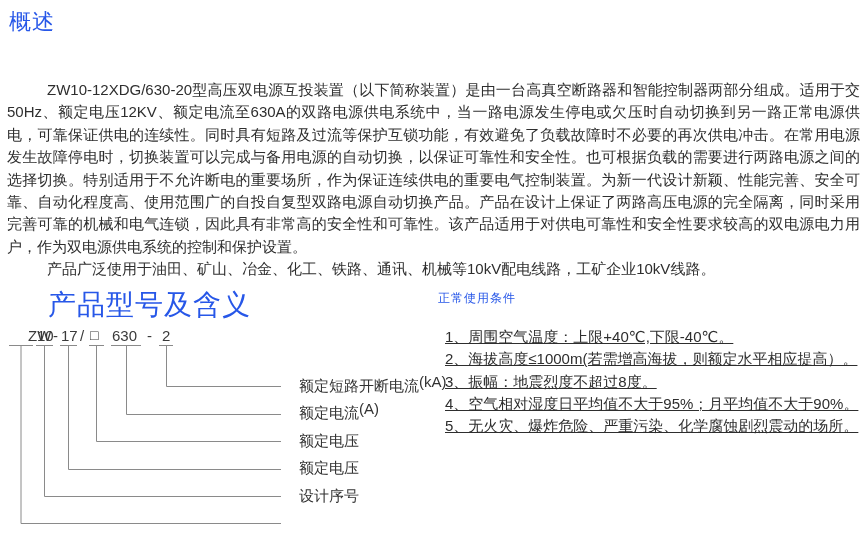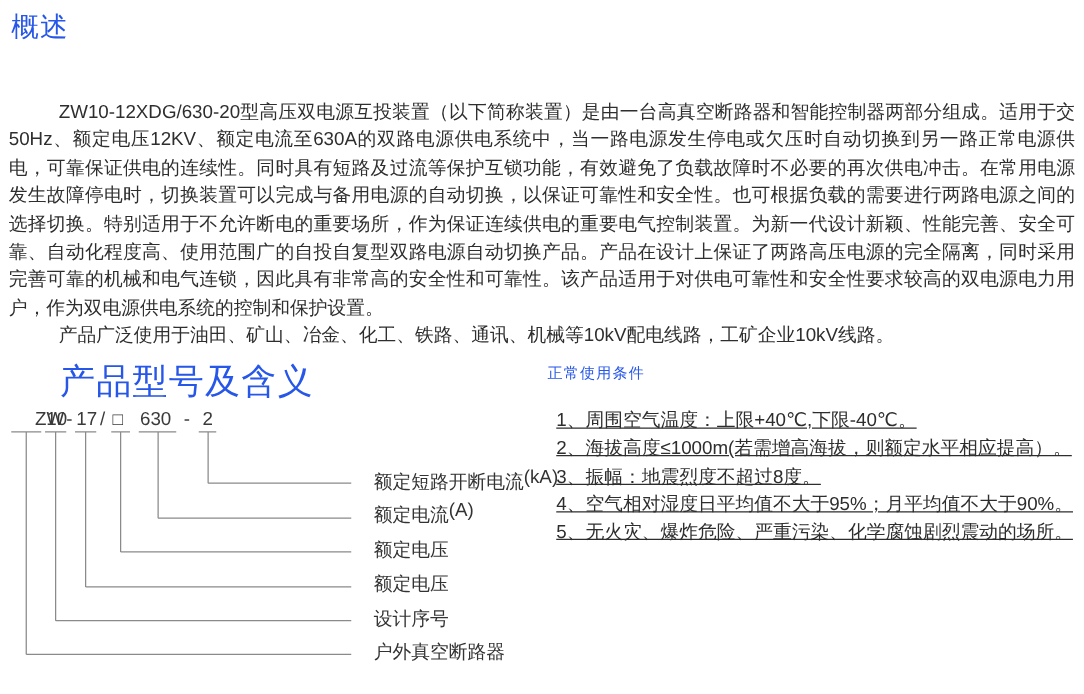--- a/index.html
+++ b/index.html
@@ -142,23 +142,20 @@
     </div>
     <div class="dlabel dl-2">
       <span>额定电压</span><span class="unit"></span>
     </div>
     <div class="dlabel dl-3">
       <span>额定电压</span><span class="unit"></span>
     </div>
     <div class="dlabel dl-4">
       <span>设计序号</span><span class="unit"></span>
     </div>
-    <div class="dlabel dl-5">
-      <span>户外真空断路器</span><span class="unit"></span>
-    </div>
   </div>
 
   <h2 class="sec-heading h-conditions">正常使用条件</h2>
 
   <div class="conditions">
     <div class="cond-item">1、周围空气温度：上限+40℃,下限-40℃。</div>
     <div class="cond-item">2、海拔高度≤1000m(若需增高海拔，则额定水平相应提高）。</div>
     <div class="cond-item">3、振幅：地震烈度不超过8度。</div>
     <div class="cond-item">4、空气相对湿度日平均值不大于95%；月平均值不大于90%。</div>
     <div class="cond-item">5、无火灾、爆炸危险、严重污染、化学腐蚀剧烈震动的场所。</div>

